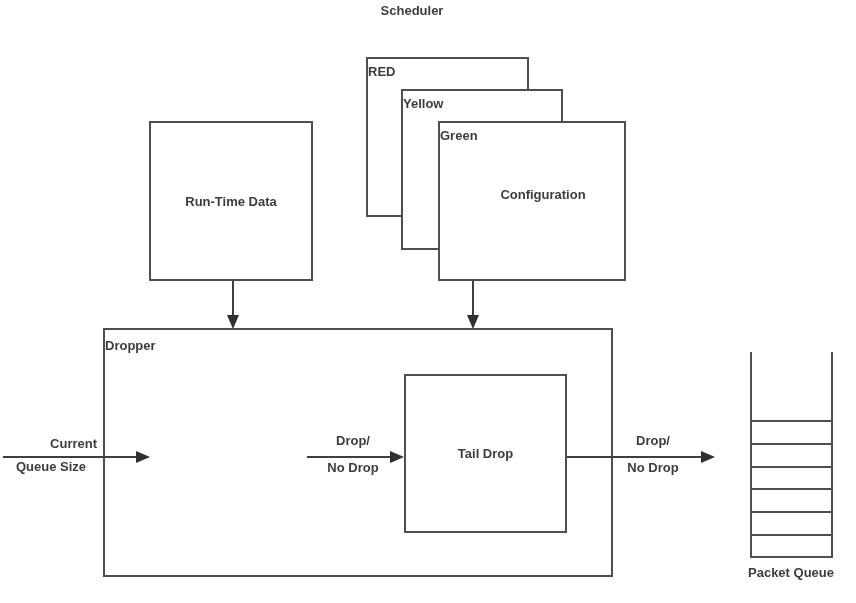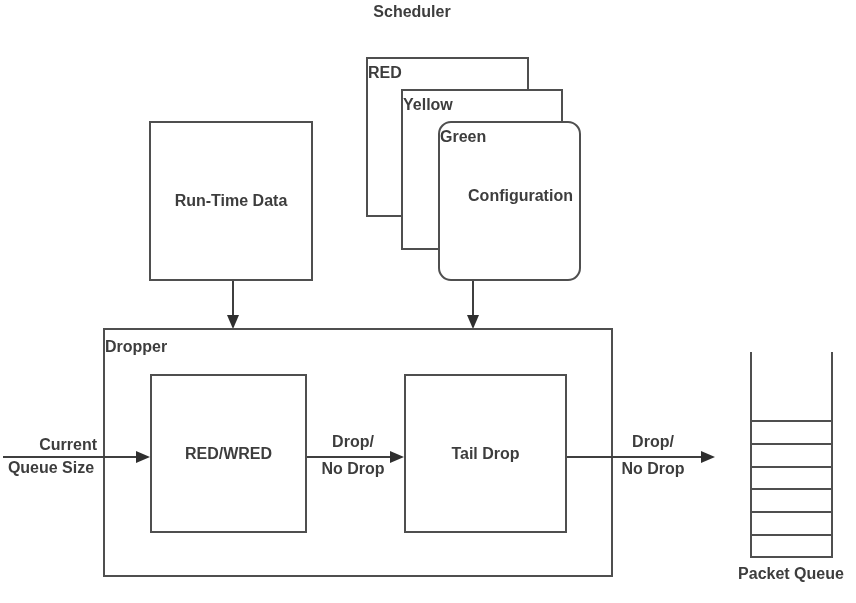--- a/index.html
+++ b/index.html
@@ -2,21 +2,21 @@
 <html><head>
 <meta charset="utf-8">
 <style>
   html, body { margin: 0; padding: 0; background: #ffffff; }
   #canvas {
     position: relative;
     width: 856px; height: 603px;
     background: #ffffff;
     font-family: "Liberation Sans", sans-serif;
     font-weight: bold;
-    font-size: 16px;
+    font-size: 13px;
     color: #3d3d3d;
     overflow: hidden;
   }
   .box {
     position: absolute;
     background: #ffffff;
     border: 2px solid #4f4f4f;
     box-sizing: border-box;
   }
   .label { position: absolute; white-space: nowrap; text-align: center; }
@@ -52,42 +52,39 @@
   <div class="label" style="left:362px; top:3px; width:100px;">Scheduler</div>
 
   <div class="box" style="left:366px; top:57px; width:163px; height:160px;">
     <div class="box-top-label">RED</div>
   </div>
 
   <div class="box" style="left:401px; top:89px; width:162px; height:161px;">
     <div class="box-top-label">Yellow</div>
   </div>
 
-  <div class="box" style="left:438px; top:121px; width:143px; height:160px;border-radius:13px;">
+  <div class="box" style="left:438px; top:121px; width:188px; height:160px;">
     <div class="box-top-label">Green</div>
     <div style="position:absolute; left:0; right:0; top:64px; text-align:center;padding-left:22px;">Configuration</div>
   </div>
 
   <div class="box box-center" style="left:149px; top:121px; width:164px; height:160px;">
     <span>Run-Time Data</span>
   </div>
 
   <div class="vline" style="left:232px; top:281px; height:36px;"></div>
   <div class="arrow-down" style="left:227px; top:315px;"></div>
 
   <div class="vline" style="left:472px; top:281px; height:36px;"></div>
   <div class="arrow-down" style="left:467px; top:315px;"></div>
 
   <div class="box" style="left:103px; top:328px; width:510px; height:249px;">
     <div class="box-top-label" style="top:8px;">Dropper</div>
   </div>
 
-  <div class="box box-center" style="left:150px; top:374px; width:157px; height:159px;">
-    <span>RED/WRED</span>
-  </div>
 
   <div class="box box-center" style="left:404px; top:374px; width:163px; height:159px;">
     <span>Tail Drop</span>
   </div>
 
   <div class="hline" style="left:3px; top:456px; width:134px;"></div>
   <div class="arrow-right" style="left:136px; top:451px;"></div>
   <div class="label" style="left:5px; top:436px; width:92px;text-align:right;">Current</div>
   <div class="label" style="left:5px; top:459px; width:92px;">Queue Size</div>
 

